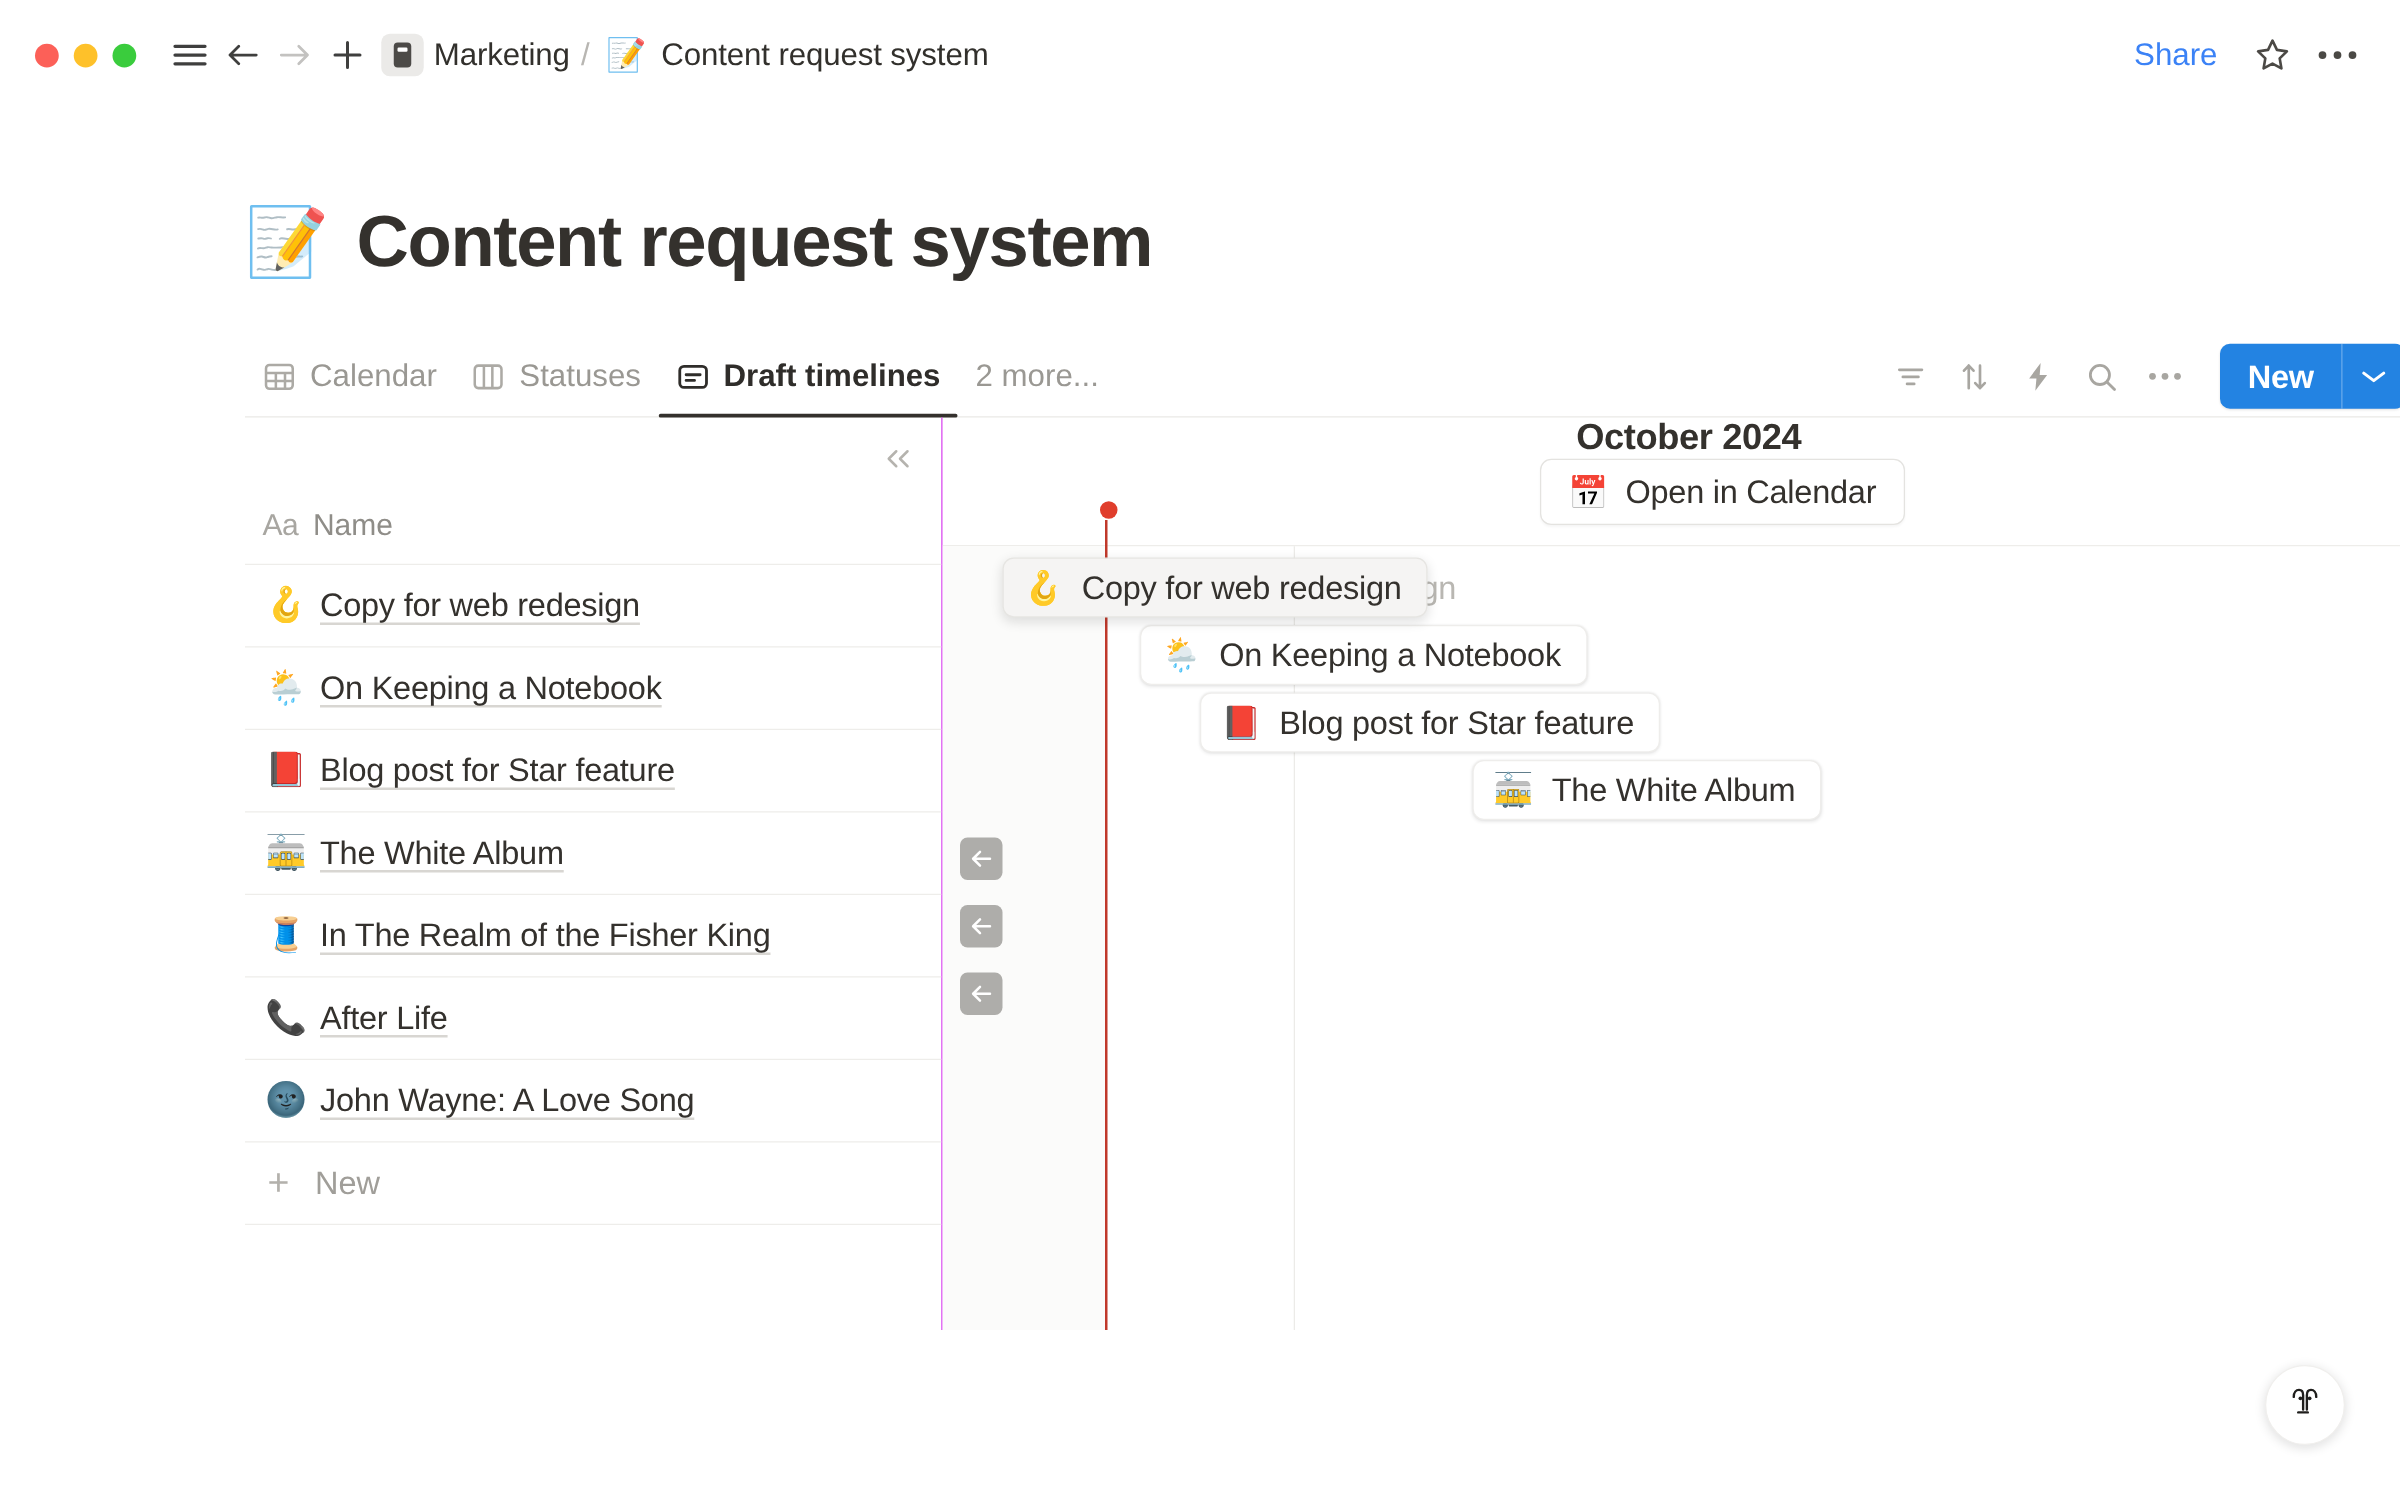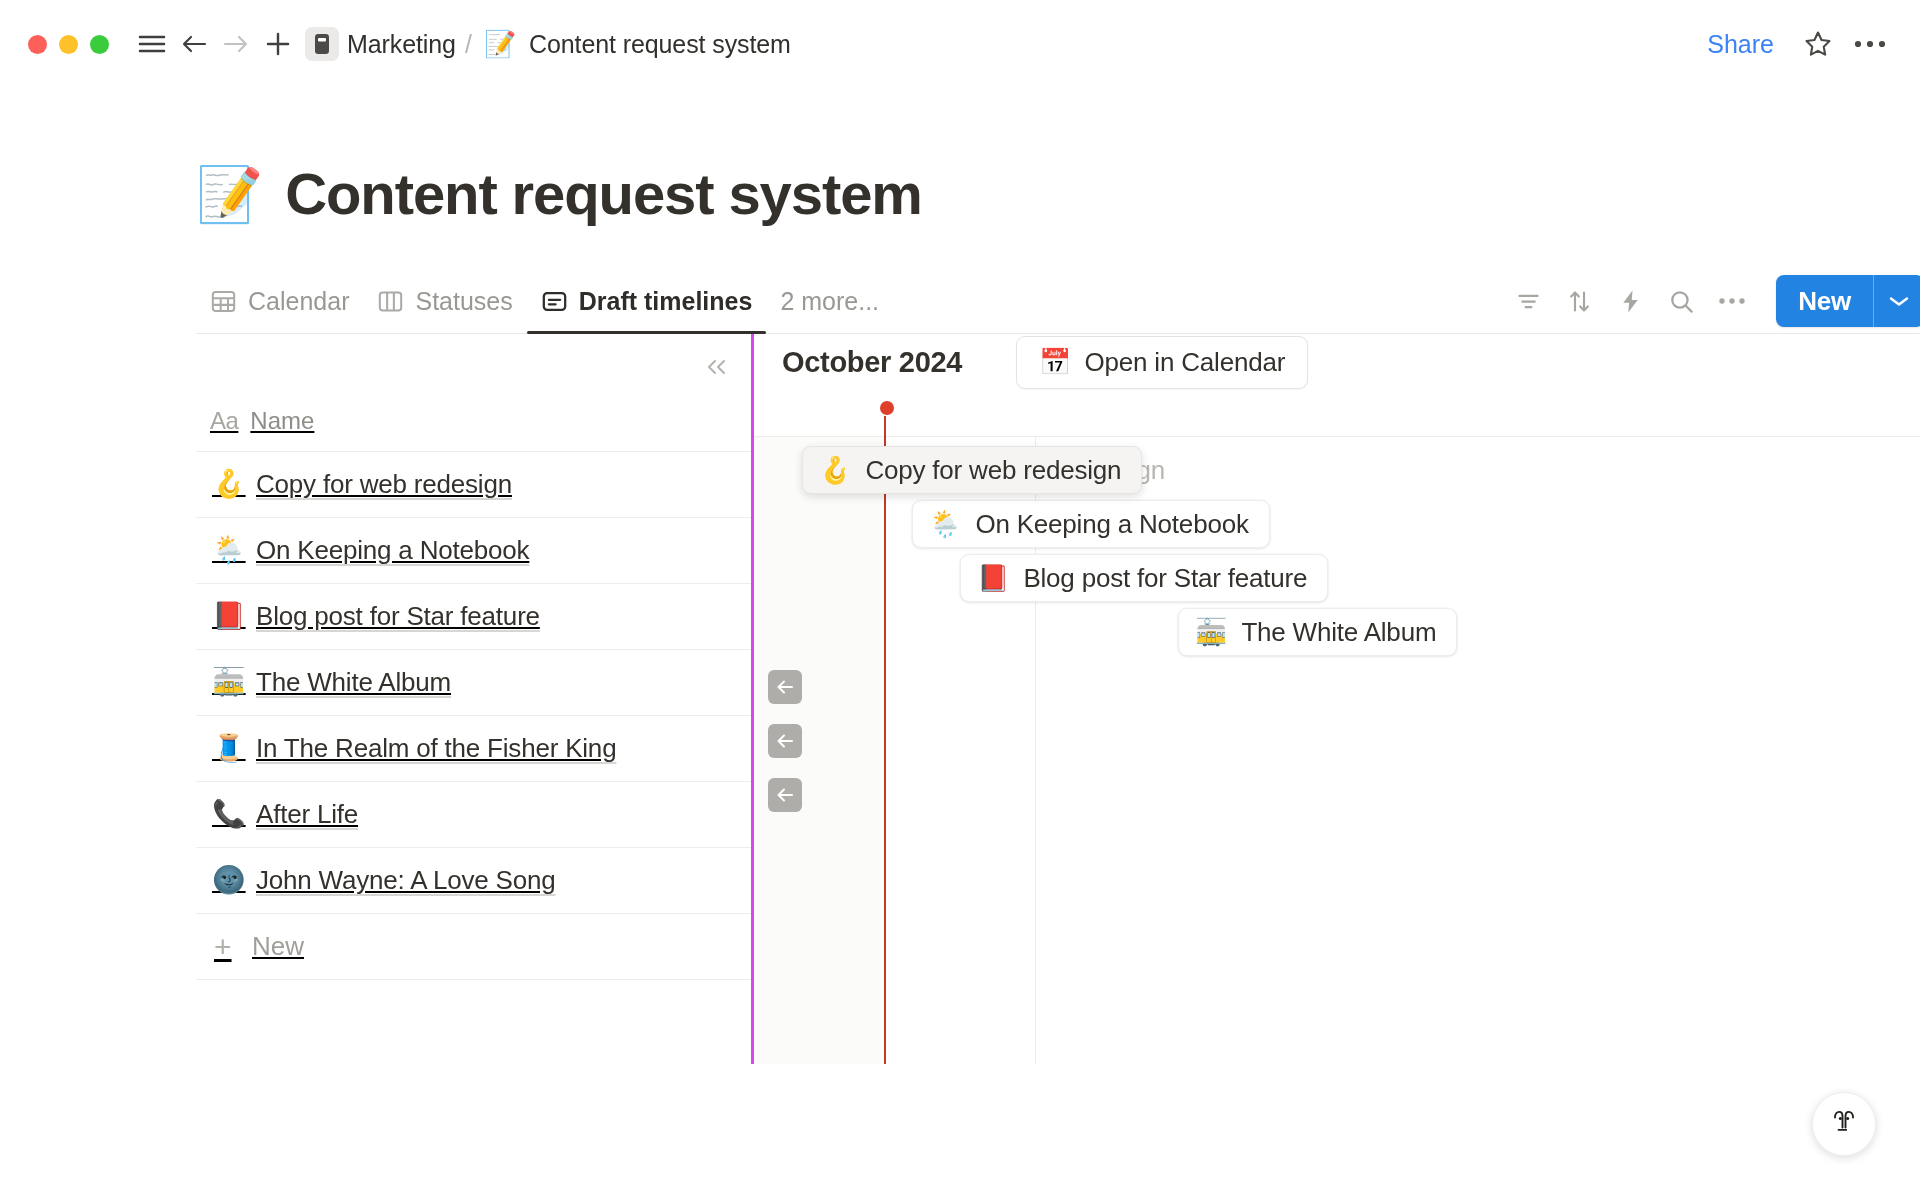--- a/index.html
+++ b/index.html
@@ -135,22 +135,21 @@
   
   .board {
     position: absolute; left: 0; top: 334px;
     width: 1920px; height: 730px;
   }
 
   
   .lpane {
     position: absolute; left: 196px; top: 0;
     width: 558px; height: 730px;
-    border-right: 3px solid #d946ef;
-    text-decoration: underline;
+    border-right: 1px solid #d946ef;
   }
   .lp-toolrow { height: 56px; position: relative; }
   .collapse-btn {
     position: absolute; right: 18px; top: 18px;
     width: 34px; height: 30px;
     display: flex; align-items: center; justify-content: center;
     color: #b5b3ae;
   }
   .lp-header {
     height: 62px; display: flex; align-items: center;
@@ -181,21 +180,21 @@
 
   
   .rpane {
     position: absolute; left: 754px; top: 0;
     width: 1166px; height: 730px;
     overflow: hidden;
   }
   .tl-head {
     position: absolute; left: 0; top: 0;
     width: 1166px; height: 56px;
-    display: flex; align-items: center; padding-left: 28px;
+    display: flex; align-items: center; padding-left: 28px; flex-direction: column;
   }
   .tl-month {
     font-size: 29px; font-weight: bold; color: #34312d;
     letter-spacing: -.3px;
   }
   .cal-btn {
     display: flex; align-items: center; gap: 13px;
     margin-left: 54px; padding: 10px 22px;
     border: 1px solid #e4e3e0; border-radius: 9px;
     background: #fff;

